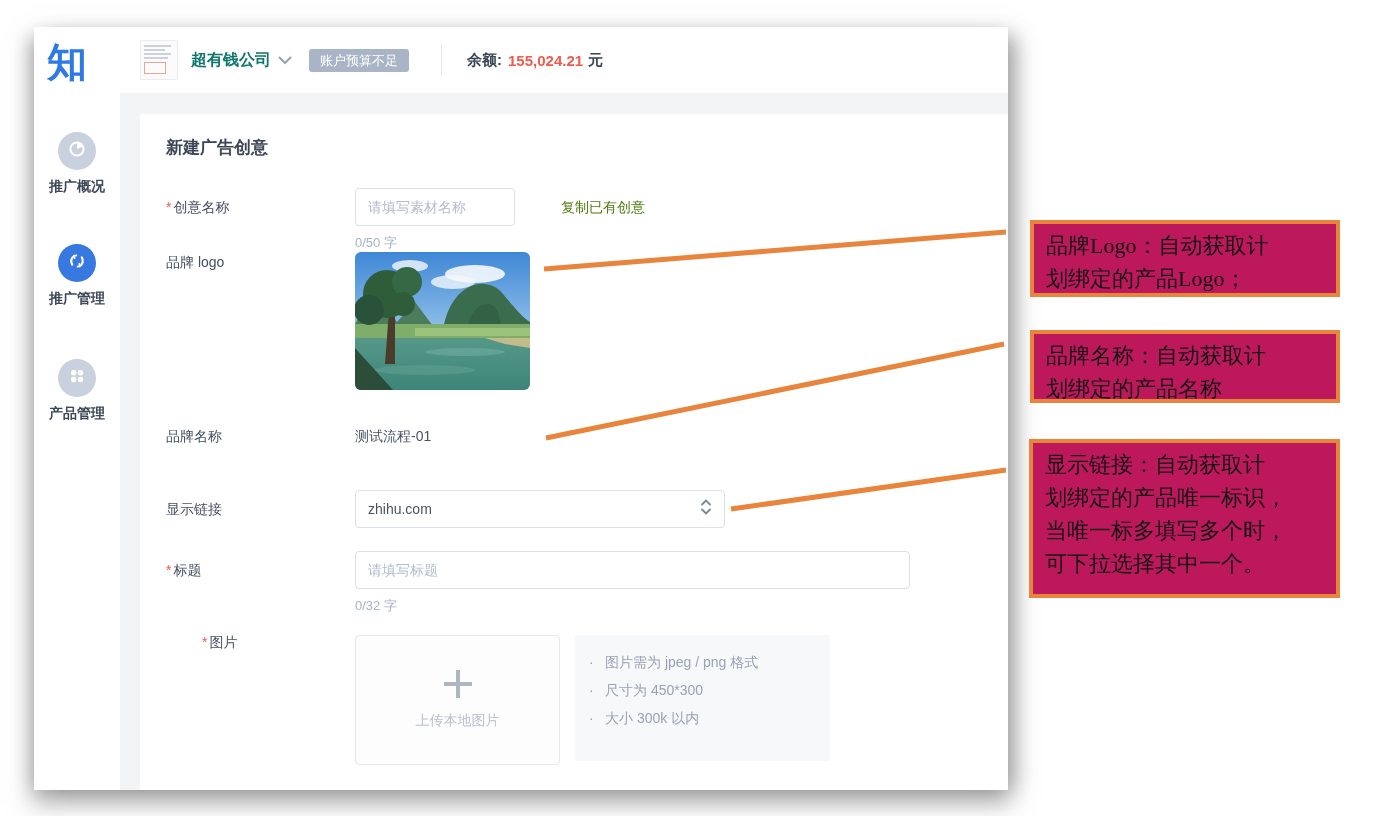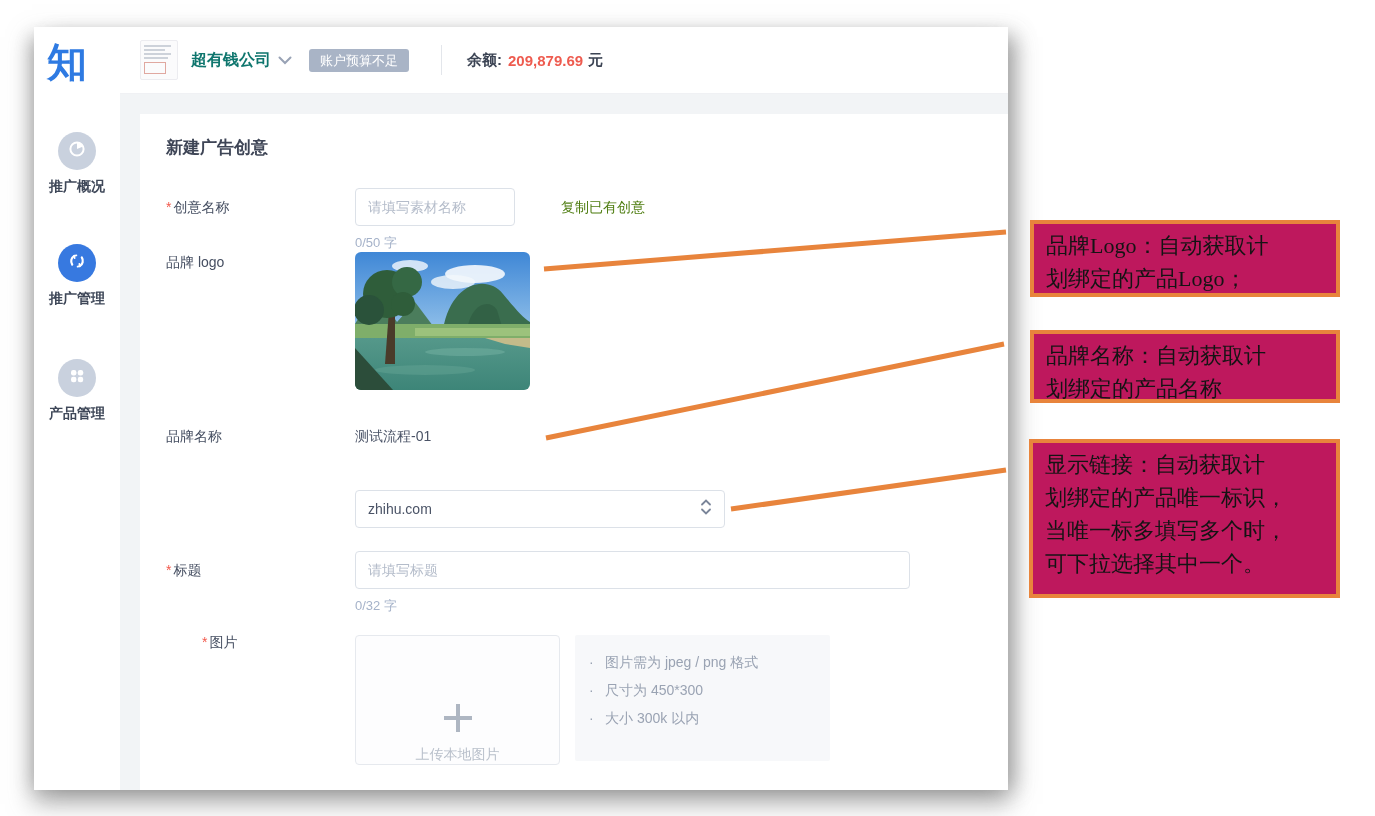--- a/index.html
+++ b/index.html
@@ -58,21 +58,21 @@
 
   .photo { position:absolute; left:215px; top:138px; width:175px; height:138px; border-radius:6px; overflow:hidden; cursor:pointer; }
   .value { position:absolute; left:215px; top:314px; font-size:14px; color:#4a5366; }
 
   .select { position:absolute; left:215px; top:376px; width:370px; height:38px; border:1px solid #dce1e8; border-radius:4px; background:#fff; display:flex; align-items:center; padding:0 12px; cursor:pointer; }
   .select .sel-val { font-size:14px; color:#4a5366; flex:1; }
 
   .in-title { left:215px; top:437px; width:555px; }
   .cnt-title { left:215px; top:483px; }
 
-  .upload { position:absolute; left:215px; top:521px; width:205px; height:130px; border:1px solid #e6e9ee; border-radius:4px; background:#fdfdfe; display:flex; flex-direction:column; align-items:center; justify-content:flex-end; cursor:pointer; }
+  .upload { position:absolute; left:215px; top:521px; width:205px; height:130px; border:1px solid #e6e9ee; border-radius:4px; background:#fdfdfe; display:flex; flex-direction:column; align-items:center; justify-content:center; cursor:pointer; }
   .plus { position:relative; width:28px; height:28px; margin-bottom:14px; }
   .plus::before, .plus::after { content:""; position:absolute; background:#aeb6c2; }
   .plus::before { left:12px; top:0; width:4px; height:28px; }
   .plus::after { left:0; top:12px; width:28px; height:4px; }
   .upload-text { font-size:14px; color:#b9c0cb; }
   .hints { position:absolute; left:435px; top:521px; width:255px; height:126px; background:#f7f8fa; border-radius:2px; padding:17px 8px 0 14px; }
   .hint-line { display:flex; font-size:14px; color:#9aa3b3; line-height:20px; margin-bottom:8px; }
   .hint-line .dot { width:16px; color:#9aa3b3; }
 
   
@@ -150,21 +150,21 @@
       <span class="company">超有钱公司</span>
       <span class="chev">
         <svg width="14" height="9" viewBox="0 0 14 9" fill="none" stroke="#98a2b5" stroke-width="2" stroke-linecap="round">
             <path d="M1.5 1.5 L7 7 L12.5 1.5"></path>
           </svg>
       </span>
       <span class="badge">账户预算不足</span>
       <span class="vdiv"></span>
       <span class="balance">
         <span>余额:</span>
-        <span class="val">209,879.69</span>
+        <span class="val">155,024.21</span>
         <span class="unit">元</span>
       </span>
     </header>
 
     <main class="content">
       <section class="panel">
         <h1 class="page-title">新建广告创意</h1>
 
         <div class="f-label lh38 lbl-r1">
           <span class="star">*</span><span>创意名称</span>
@@ -204,20 +204,21 @@
             <circle cx="32" cy="42" r="24" fill="#2f5d3a"></circle>
             <circle cx="52" cy="30" r="15" fill="#356844"></circle>
             <circle cx="14" cy="58" r="15" fill="#2a523a"></circle>
             <circle cx="48" cy="52" r="12" fill="#2f5d3a"></circle>
           </svg>
         </div>
 
         <div class="f-label lbl-r3">品牌名称</div>
         <span class="value">测试流程-01</span>
 
+        <div class="f-label lh38 lbl-r4">显示链接</div>
         <div class="select">
           <span class="sel-val">zhihu.com</span>
           <span>
             <svg width="12" height="18" viewBox="0 0 12 18" fill="none" stroke="#7a8599" stroke-width="1.8" stroke-linecap="round">
               <path d="M2 6.5 L6 2.5 L10 6.5"></path>
                 <path d="M2 11.5 L6 15.5 L10 11.5"></path>
             </svg>
           </span>
         </div>
 

